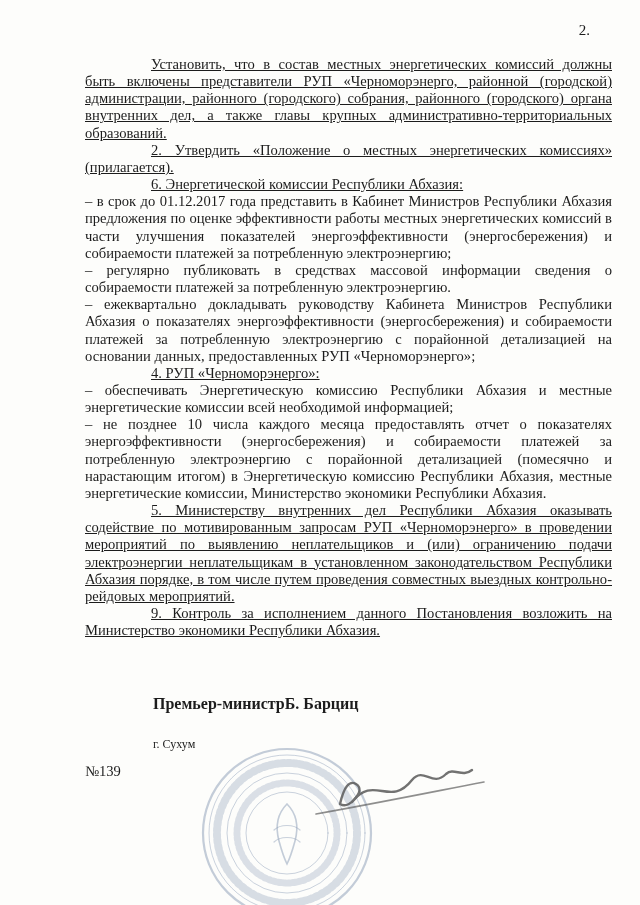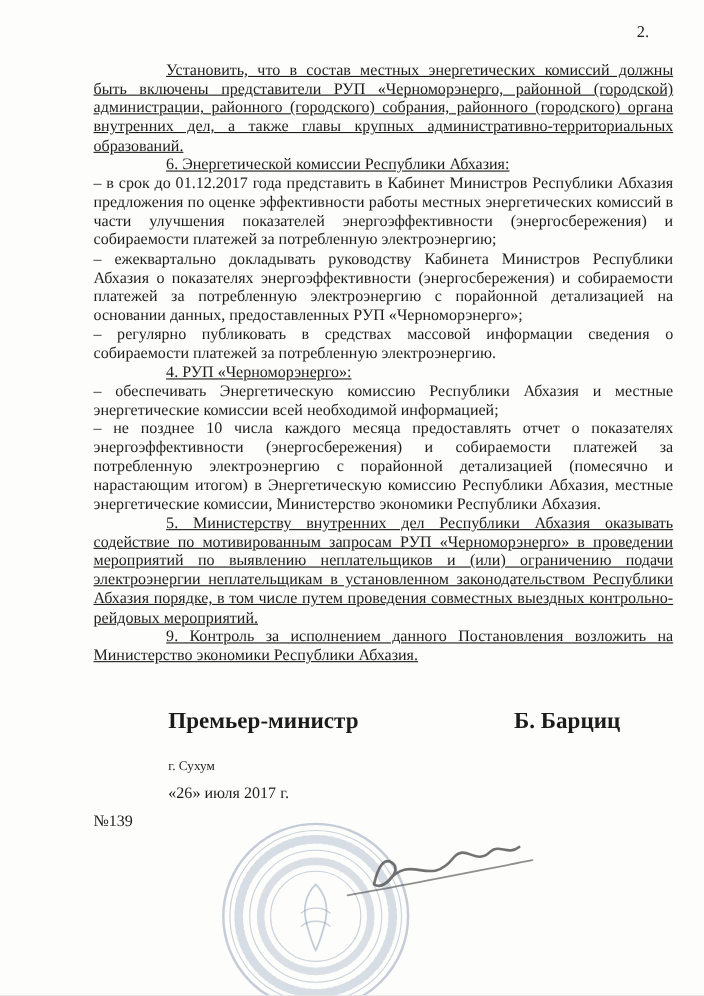--- a/index.html
+++ b/index.html
@@ -14,23 +14,23 @@
     font-size:15px;
   }
   .content{
     position:absolute;top:56px;left:85px;width:527px;
     font-size:14.6px;line-height:17.15px;text-align:justify;
   }
   .content p{margin:0;}
   .ind{text-indent:66px;text-decoration:underline;}
   .li{margin-left:72px;}
   .sig-row{
-    display:flex;justify-content:space-between;align-items:baseline;
-    margin-top:42px;padding-left:68px;padding-right:48px;
-    font-weight:bold;font-size:21px;
+    display:flex;justify-content:flex-start;align-items:baseline;
+    margin-top:56px;padding-left:68px;padding-right:48px;
+    font-weight:bold;font-size:16px;
   }
   .place{margin-top:24px;padding-left:68px;font-size:12px;}
   .date{margin-top:8px;padding-left:68px;font-size:14.6px;}
   .docnum{margin-top:9px;font-size:14.6px;}
   .seal{
     position:absolute;left:200px;top:746px;width:174px;height:174px;
     pointer-events:none;
   }
   .handwriting{
     position:absolute;left:312px;top:764px;width:178px;height:64px;
@@ -39,37 +39,37 @@
 </style>
 </head>
 <body>
 
 <div class="page">
 
   <div class="page-number">2.</div>
 
   <div class="content">
     <p class="ind">Установить, что в состав местных энергетических комиссий должны быть включены представители РУП «Черноморэнерго, районной (городской) администрации, районного (городского) собрания, районного (городского) органа внутренних дел, а также главы крупных административно-территориальных образований.</p>
+    <p class="ind">2. Утвердить «Положение о местных энергетических комиссиях» (прилагается).</p>
     <p class="ind">6. Энергетической комиссии Республики Абхазия:</p>
     <p class="li">– в срок до 01.12.2017 года представить в Кабинет Министров Республики Абхазия предложения по оценке эффективности работы местных энергетических комиссий в части улучшения показателей энергоэффективности (энергосбережения) и собираемости платежей за потребленную электроэнергию;</p>
+    <p class="li">– регулярно публиковать в средствах массовой информации сведения о собираемости платежей за потребленную электроэнергию.</p>
     <p class="li">– ежеквартально докладывать руководству Кабинета Министров Республики Абхазия о показателях энергоэффективности (энергосбережения) и собираемости платежей за потребленную электроэнергию с порайонной детализацией на основании данных, предоставленных РУП «Черноморэнерго»;</p>
-    <p class="li">– регулярно публиковать в средствах массовой информации сведения о собираемости платежей за потребленную электроэнергию.</p>
     <p class="ind">4. РУП «Черноморэнерго»:</p>
     <p class="li">– обеспечивать Энергетическую комиссию Республики Абхазия и местные энергетические комиссии всей необходимой информацией;</p>
     <p class="li">– не позднее 10 числа каждого месяца предоставлять отчет о показателях энергоэффективности (энергосбережения) и собираемости платежей за потребленную электроэнергию с порайонной детализацией (помесячно и нарастающим итогом) в Энергетическую комиссию Республики Абхазия, местные энергетические комиссии, Министерство экономики Республики Абхазия.</p>
     <p class="ind">5. Министерству внутренних дел Республики Абхазия оказывать содействие по мотивированным запросам РУП «Черноморэнерго» в проведении мероприятий по выявлению неплательщиков и (или) ограничению подачи электроэнергии неплательщикам в установленном законодательством Республики Абхазия порядке, в том числе путем проведения совместных выездных контрольно-рейдовых мероприятий.</p>
     <p class="ind">9. Контроль за исполнением данного Постановления возложить на Министерство экономики Республики Абхазия.</p>
 
     <div class="sig-row">
       <span>Премьер-министр</span>
       <span>Б. Барциц</span>
     </div>
 
     <div class="place">г. Сухум</div>
-    <div class="date">«26» июля 2017 г.</div>
     <div class="docnum">№139</div>
   </div>
 
   <svg class="seal" viewBox="0 0 174 174">
     <g fill="none" stroke-linecap="round">
       <circle cx="87" cy="87" r="84" stroke-width="2.2" opacity="0.5" stroke="#8a9cb5"></circle>
       <circle cx="87" cy="87" r="78" stroke-width="1" opacity="0.45" stroke="#8a9cb5"></circle>
 
       <circle cx="87" cy="87" r="70" stroke-width="8" stroke-dasharray="2.5 3.5" opacity="0.32" stroke="#8a9cb5"></circle>
       <circle cx="87" cy="87" r="60" stroke-width="1" opacity="0.45" stroke="#8a9cb5"></circle>

